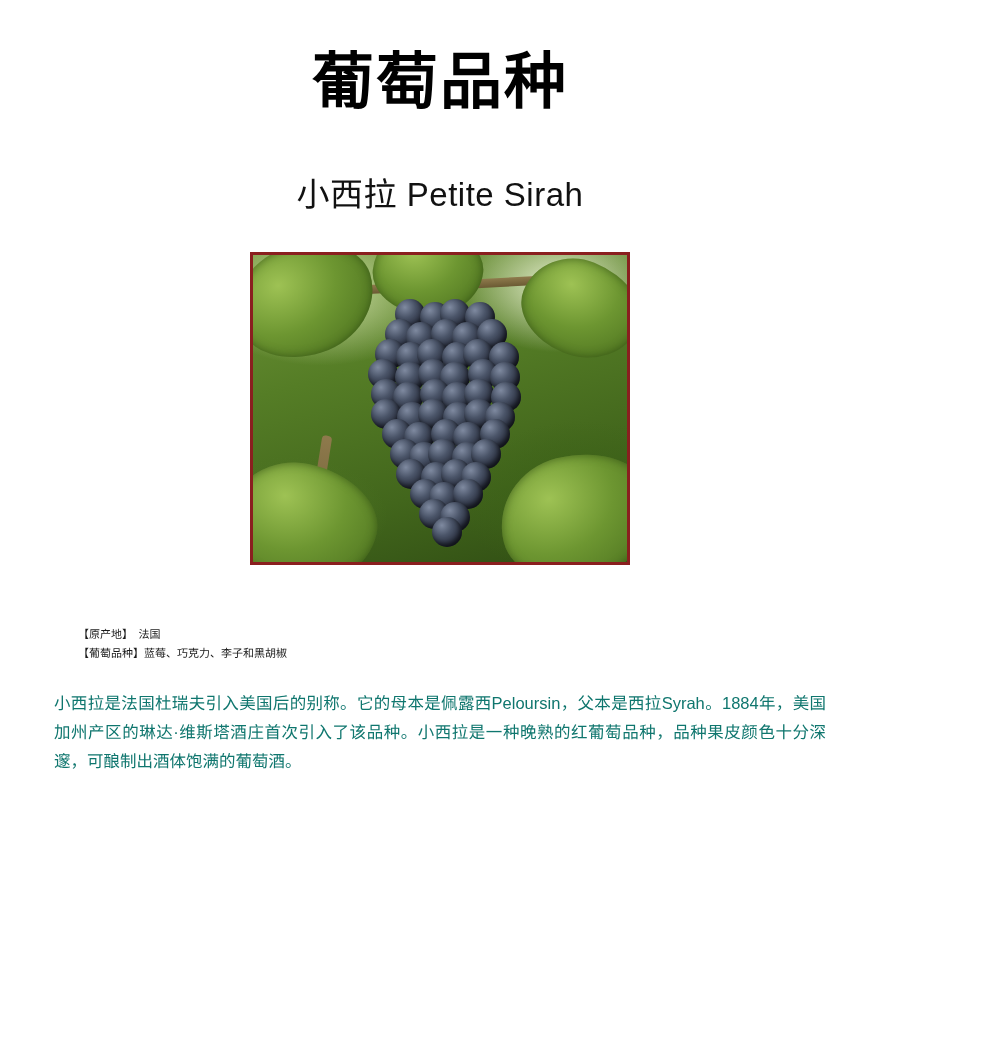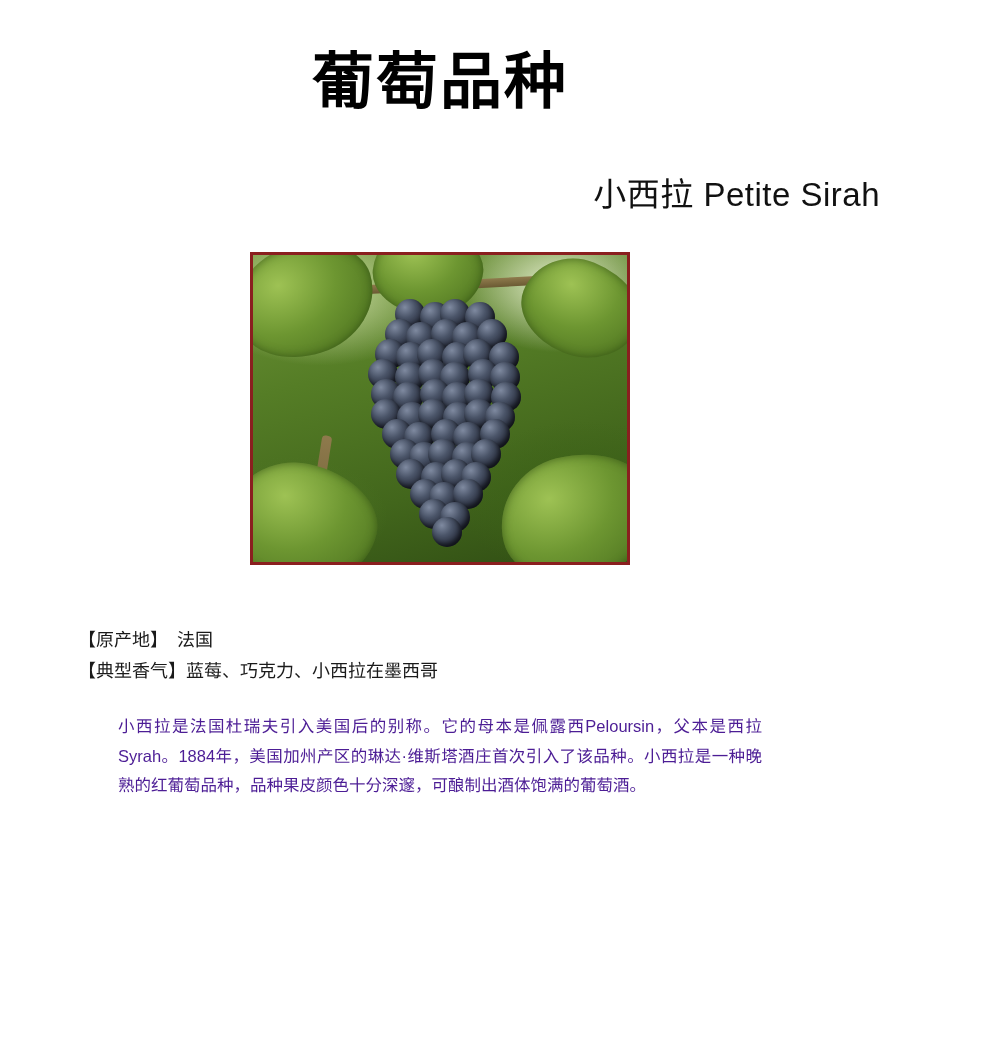--- a/index.html
+++ b/index.html
@@ -25,21 +25,21 @@
     text-align: center;
     font-size: 62px;
     font-weight: bold;
     letter-spacing: 2px;
     margin: 0;
     padding-top: 48px;
     line-height: 1.1;
     color: #000000;
   }
   .subtitle {
-    text-align: right;
+    text-align: center;
     font-size: 33px;
     font-weight: normal;
     margin: 0;
     padding-top: 52px;
     color: #111111;
     letter-spacing: 0.5px;
   }
   .image-wrap {
     margin: 36px auto 0 auto;
     width: 380px;
@@ -88,31 +88,31 @@
   }
   .berry {
     position: absolute;
     border-radius: 50%;
     background: radial-gradient(circle at 33% 28%, #7f8aa0 0%, #4a5468 35%, #272c3b 70%, #14161f 100%);
     box-shadow: inset -2px -3px 5px rgba(0,0,0,.55);
   }
   .facts {
     margin: 60px 0 0 0;
     padding: 0 78px;
-    font-size: 18px;
+    font-size: 11px;
     line-height: 1.7;
     color: #1a1a1a;
   }
   .facts div { white-space: pre; }
   .body-text {
-    padding: 0 118px;
+    padding: 0 54px;
     margin-top: 26px;
     font-size: 16.5px;
     line-height: 1.78;
-    color: #4c1d95;
+    color: #0f766e;
     text-align: justify;
   }
   .body-text p { margin: 0 0 18px 0; }
   .body-text p:last-child { margin-bottom: 0; }
 </style>
 </head>
 <body>
 
 <div class="page">
 
@@ -182,20 +182,20 @@
           <div class="berry" style="width: 30px; height: 30px; left: 96px; top: 180px;"></div>
           <div class="berry" style="width: 30px; height: 30px; left: 62px; top: 200px;"></div>
           <div class="berry" style="width: 30px; height: 30px; left: 83px; top: 203px;"></div>
           <div class="berry" style="width: 30px; height: 30px; left: 75px; top: 218px;"></div>
         </div>
     </div>
   </div>
 
   <div class="facts">
     <div>【原产地】　法国</div>
-    <div>【典型香气】蓝莓、巧克力、小西拉在墨西哥</div>
+    <div>【葡萄品种】蓝莓、巧克力、李子和黑胡椒</div>
   </div>
 
   <div class="body-text">
     <p>小西拉是法国杜瑞夫引入美国后的别称。它的母本是佩露西Peloursin，父本是西拉Syrah。1884年，美国加州产区的琳达·维斯塔酒庄首次引入了该品种。小西拉是一种晚熟的红葡萄品种，品种果皮颜色十分深邃，可酿制出酒体饱满的葡萄酒。</p>
   </div>
 
 </div>
 
 </body></html>

